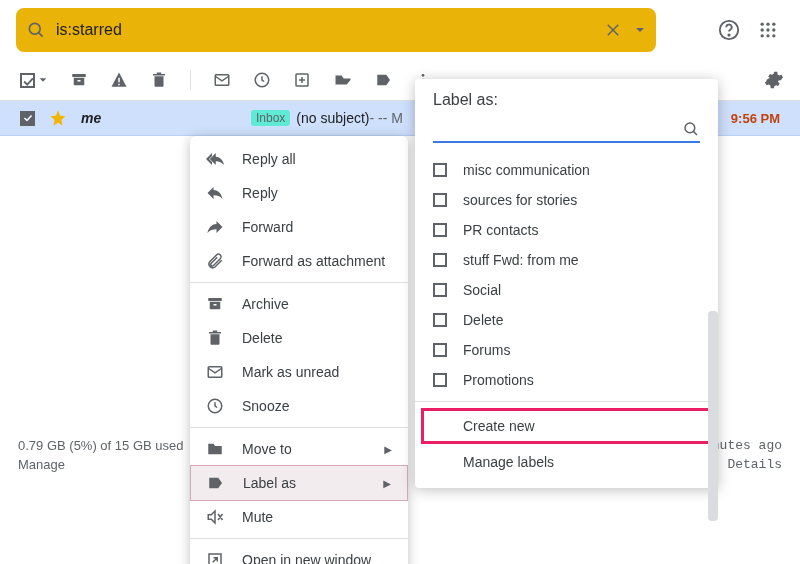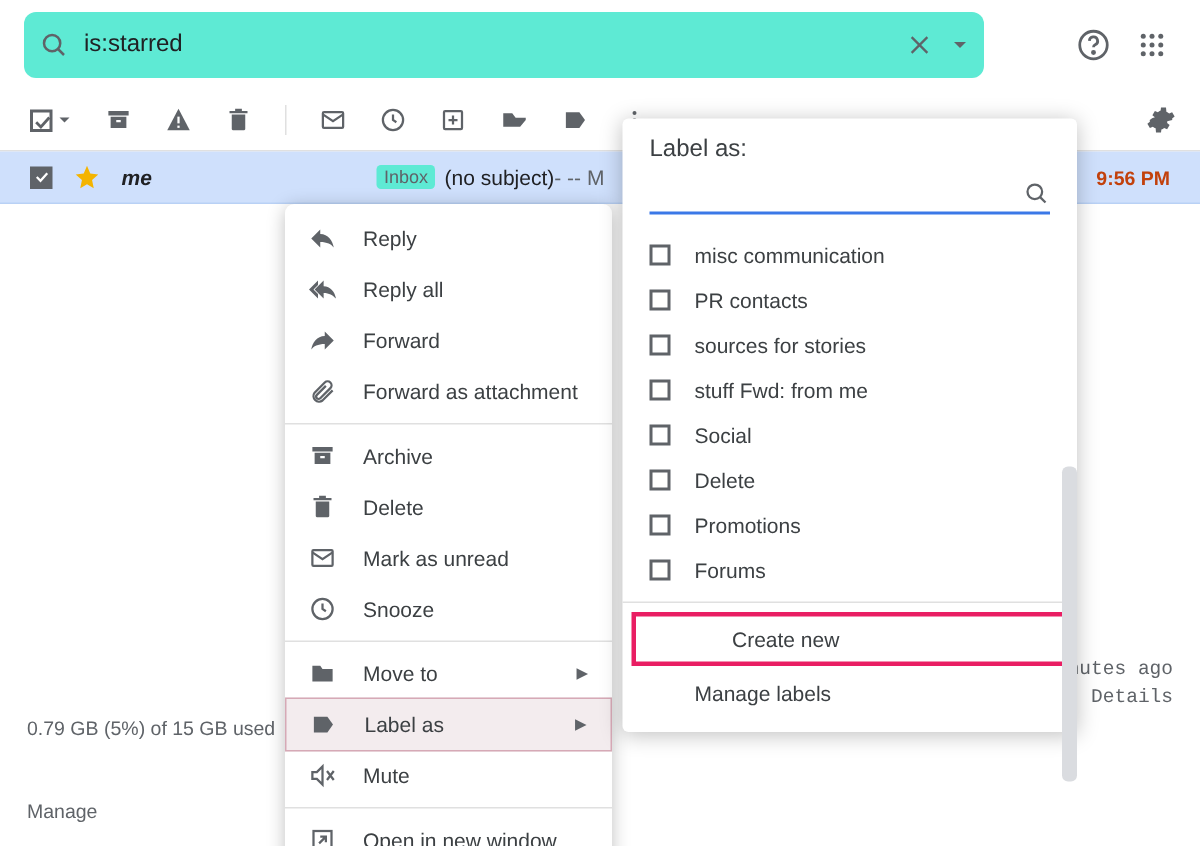--- a/index.html
+++ b/index.html
@@ -1,20 +1,20 @@
 <!DOCTYPE html>
 <html><head>
 <meta charset="utf-8">
 <style>
 * { box-sizing: border-box; margin: 0; padding: 0; font-family: Arial, Helvetica, sans-serif; }
 body { width: 800px; height: 564px; background: #fff; position: relative; overflow: hidden; color: #202124; }
 
 
 .search-row { display: flex; align-items: center; padding: 8px 16px 12px 16px; }
-.search-box { flex: 0 0 640px; display: flex; align-items: center; background: #5eead4; border-radius: 8px; padding: 6px 10px; height: 44px; }
+.search-box { flex: 0 0 640px; display: flex; align-items: center; background: #eab308; border-radius: 8px; padding: 6px 10px; height: 44px; }
 .search-box .sicon { color: #5f6368; margin-right: 10px; }
 .search-box input { flex: 1; border: none; background: transparent; font-size: 16px; outline: none; color: #202124; }
 .search-box .xicon { color: #5f6368; margin: 0 8px; }
 .search-box .dropicon { color: #5f6368; margin-left: 4px; }
 .right-icons { display: flex; align-items: center; gap: 18px; margin-left: auto; padding-right: 6px; }
 .right-icons .ricon { color: #5f6368; }
 
 
 .toolbar { display: flex; align-items: center; padding: 6px 16px 10px 20px; border-bottom: 1px solid #e0e0e0; gap: 22px; }
 .checkbox-sel { display: inline-flex; align-items: center; border: 2px solid #5f6368; width: 15px; height: 15px; position: relative; }
@@ -46,26 +46,26 @@
 
 .label-panel { position: absolute; left: 415px; top: 79px; width: 303px; background: #fff; box-shadow: 0 2px 14px rgba(0,0,0,0.25); border-radius: 4px; padding: 12px 0 8px 0; z-index: 10; }
 .label-panel .lp-title { padding: 0 8px 8px 18px; font-size: 16px; color: #3c4043; }
 .label-panel .lp-search { margin: 0 18px 12px 18px; display: flex; align-items: center; border-bottom: 2px solid #3b78e7; padding: 3px 0; }
 .label-panel .lp-search input { flex: 1; border: none; outline: none; font-size: 14px; }
 .label-panel .lp-search .lps-icon { color: #5f6368; }
 .label-panel .lp-item { display: flex; align-items: center; padding: 7px 18px; font-size: 14px; color: #3c4043; }
 .label-panel .lp-item .lp-chk { width: 14px; height: 14px; border: 2px solid #5f6368; margin-right: 16px; flex-shrink: 0; }
 .label-panel .lp-div { height: 1px; background: #e0e0e0; margin: 6px 0; }
 .label-panel .lp-action { padding: 10px 18px 10px 48px; font-size: 14px; color: #3c4043; }
-.label-panel .lp-action.hlbox { outline: 3px solid #e91e63; outline-offset: -3px; margin: 0 6px; padding-left: 67px; }
+.label-panel .lp-action.hlbox { outline: 3px solid #e91e63; outline-offset: -3px; margin: 0 6px; padding-left: 42px; }
 .label-panel .scrollhint { position: absolute; right: 0; top: 232px; width: 10px; height: 210px; background: #dadce0; border-radius: 4px; }
 
 
 .footer { position: absolute; left: 18px; top: 438px; font-size: 13px; color: #5f6368; }
-.footer .ln { margin-bottom: 4px; margin-top: 40px; }
+.footer .ln { margin-bottom: 4px; }
 .footer-right { position: absolute; right: 18px; top: 438px; font-size: 13px; color: #5f6368; text-align: right; }
 .footer-right .ln { margin-bottom: 4px; font-family: Liberation Mono, monospace; }
 
 svg { display: block; }
 </style>
 </head>
 <body>
 
 <div class="search-row">
   <div class="search-box">
@@ -200,32 +200,32 @@
   <span class="inbox-chip">Inbox</span>
   <span class="subj">(no subject)</span>
   <span class="snip"> - -- M</span>
   <span class="time">9:56 PM</span>
 </div>
 
 <div class="ctx-menu">
   <div class="ctx-item">
       <span class="ci-icon">
         <svg width="18" height="18" viewBox="0 0 24 24" fill="currentColor">
+          <path d="M8 4L0 12l8 8v-4l-4-4 4-4V4zm5 0l-8 8 8 8v-5c5 0 8 2 11 5-1-6-5-11-11-11V4z"></path>
+        </svg>
+      </span>
+      <span>Reply all</span>
+    </div>
+  <div class="ctx-item">
+      <span class="ci-icon">
+        <svg width="18" height="18" viewBox="0 0 24 24" fill="currentColor">
           <path d="M10 4L2 12l8 8v-5c6 0 10 2 12 5-1-6-5-12-12-12V4z"></path>
         </svg>
       </span>
       <span>Reply</span>
-    </div>
-  <div class="ctx-item">
-      <span class="ci-icon">
-        <svg width="18" height="18" viewBox="0 0 24 24" fill="currentColor">
-          <path d="M8 4L0 12l8 8v-4l-4-4 4-4V4zm5 0l-8 8 8 8v-5c5 0 8 2 11 5-1-6-5-11-11-11V4z"></path>
-        </svg>
-      </span>
-      <span>Reply all</span>
     </div>
   <div class="ctx-item">
       <span class="ci-icon">
         <svg width="18" height="18" viewBox="0 0 24 24" fill="currentColor">
           <path d="M14 4l8 8-8 8v-5c-6 0-10 2-12 5 1-6 5-12 12-12V4z"></path>
         </svg>
       </span>
       <span>Forward</span>
     </div>
   <div class="ctx-item">
@@ -321,45 +321,45 @@
           <line x1="20" y1="20" x2="15.2" y2="15.2"></line>
         </svg>
       </span>
   </div>
   <div class="lp-item">
       <span class="lp-chk"></span>
       <span>misc communication</span>
     </div>
   <div class="lp-item">
       <span class="lp-chk"></span>
+      <span>sources for stories</span>
+    </div>
+  <div class="lp-item">
+      <span class="lp-chk"></span>
       <span>PR contacts</span>
     </div>
   <div class="lp-item">
       <span class="lp-chk"></span>
-      <span>sources for stories</span>
-    </div>
-  <div class="lp-item">
-      <span class="lp-chk"></span>
       <span>stuff Fwd: from me</span>
     </div>
   <div class="lp-item">
       <span class="lp-chk"></span>
       <span>Social</span>
     </div>
   <div class="lp-item">
       <span class="lp-chk"></span>
       <span>Delete</span>
     </div>
   <div class="lp-item">
       <span class="lp-chk"></span>
+      <span>Forums</span>
+    </div>
+  <div class="lp-item">
+      <span class="lp-chk"></span>
       <span>Promotions</span>
-    </div>
-  <div class="lp-item">
-      <span class="lp-chk"></span>
-      <span>Forums</span>
     </div>
   <div class="lp-div"></div>
   <div class="lp-action hlbox">Create new</div>
   <div class="lp-action">Manage labels</div>
   <div class="scrollhint"></div>
 </div>
 
 <div class="footer">
   <div class="ln">0.79 GB (5%) of 15 GB used</div>
   <div class="ln">Manage</div>

